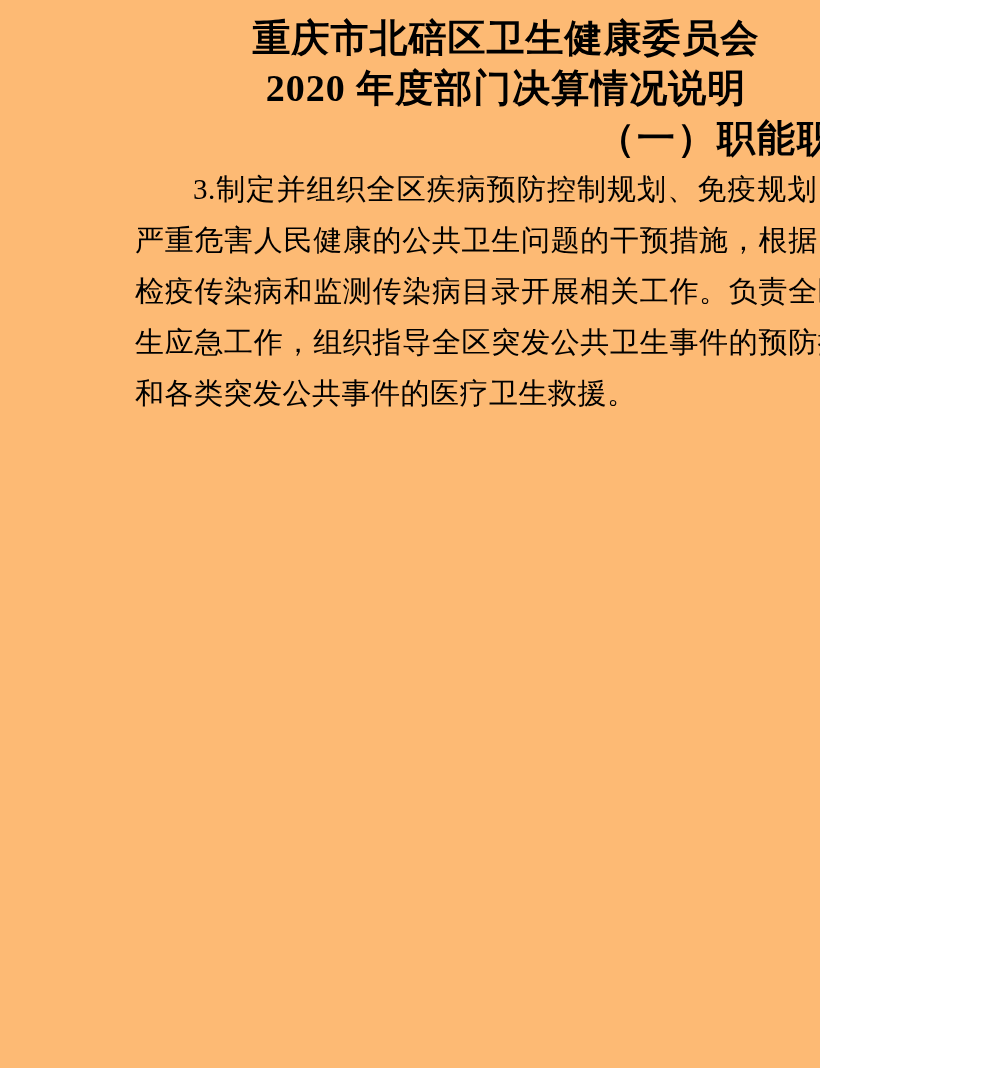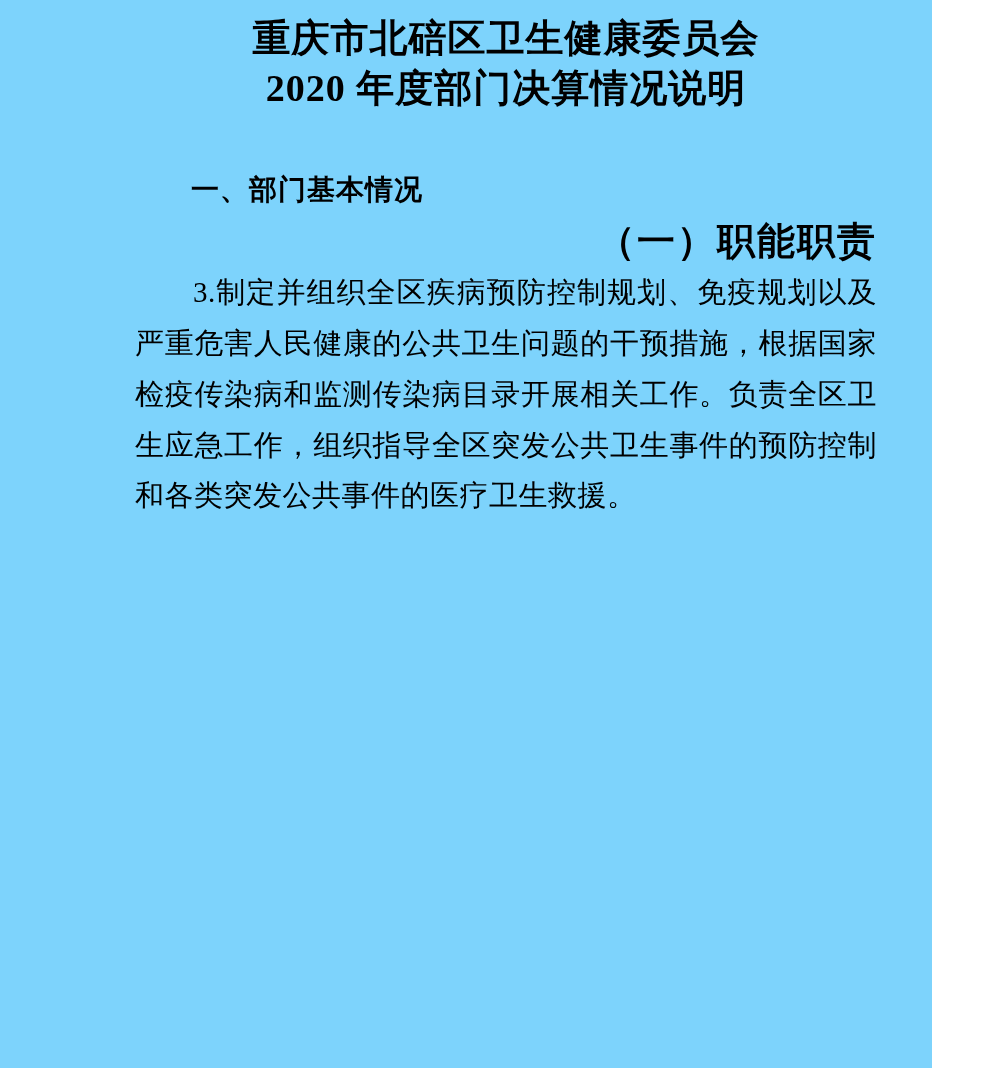--- a/index.html
+++ b/index.html
@@ -1,21 +1,21 @@
 <!DOCTYPE html>
 <html><head>
 <meta charset="utf-8">
 <style>
   * { margin: 0; padding: 0; box-sizing: border-box; }
   html, body { background: #ffffff; }
   .page {
     position: relative;
-    width: 932px;
+    width: 820px;
     height: 1068px;
-    background: #7dd3fc;
+    background: #fdba74;
     overflow: hidden;
     color: #000000;
     font-family: "Liberation Serif", serif;
   }
   .title-block {
     padding-top: 13px;
     width: 742px;
     margin: 0 auto 0 135px;
     text-align: center;
   }
@@ -66,21 +66,20 @@
 
 <div class="page">
 
   <div class="title-block">
     <div class="title-line">重庆市北碚区卫生健康委员会</div>
     <div class="title-line">2020 年度部门决算情况说明</div>
   </div>
 
   <div class="content">
 
-    <div class="section-heading">一、部门基本情况</div>
 
     <div class="sub-heading">（一）职能职责</div>
 
 
 
     <p class="body-para">3.制定并组织全区疾病预防控制规划、免疫规划以及严重危害人民健康的公共卫生问题的干预措施，根据国家检疫传染病和监测传染病目录开展相关工作。负责全区卫生应急工作，组织指导全区突发公共卫生事件的预防控制和各类突发公共事件的医疗卫生救援。</p>
 
   </div>
 
 </div>

